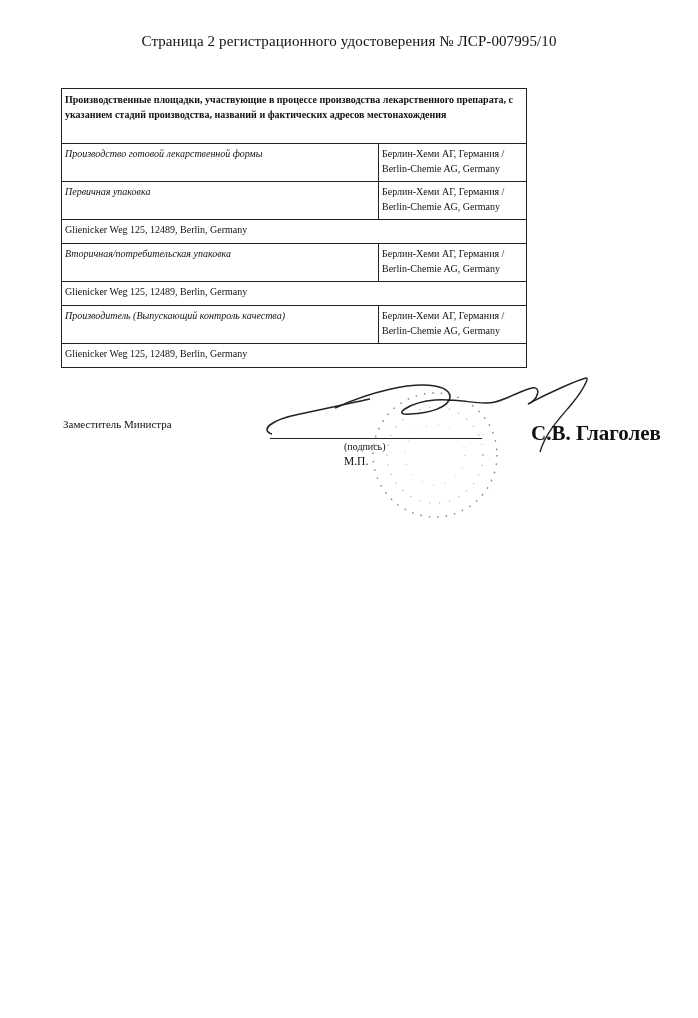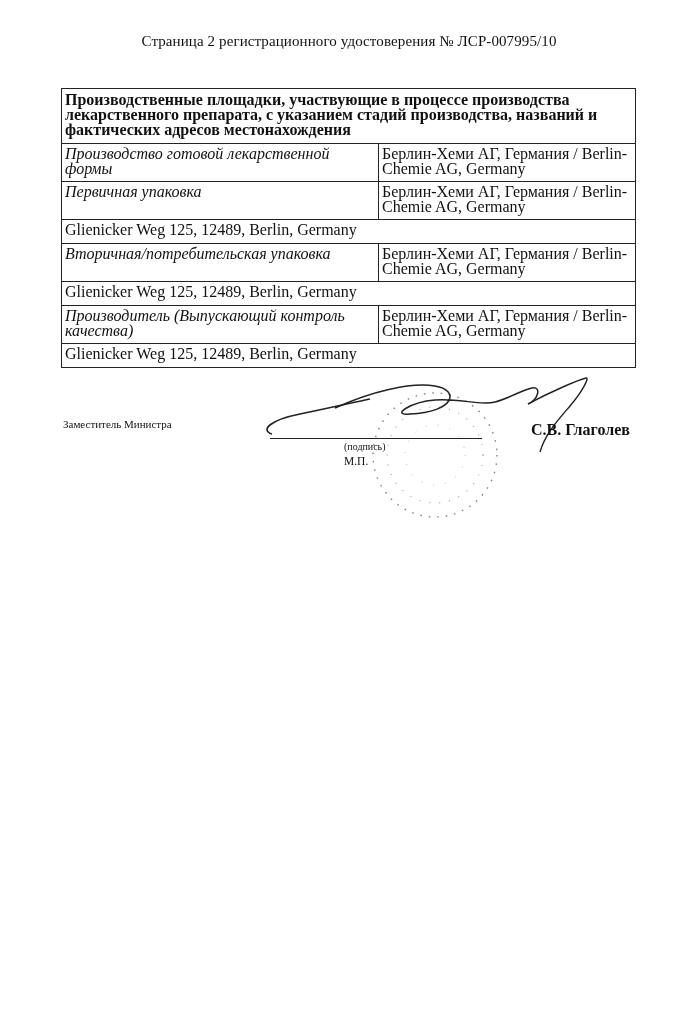--- a/index.html
+++ b/index.html
@@ -1,26 +1,26 @@
 <!DOCTYPE html>
 <html><head>
 <meta charset="utf-8">
 <style>
   html, body { margin: 0; padding: 0; background: #ffffff; }
   body { width: 698px; height: 1018px; position: relative; overflow: hidden; font-family: "Liberation Serif", serif; color: #111; }
   .page-header { position: absolute; top: 33px; left: 0; width: 698px; text-align: center; font-size: 15px; letter-spacing: 0.1px; }
-  .doc-table { position: absolute; left: 61px; top: 88px; width: 575px; border-collapse: collapse; font-size: 16px; }
+  .doc-table { position: absolute; left: 61px; top: 88px; width: 466px; border-collapse: collapse; font-size: 10px; }
   .doc-table td { border: 1.5px solid #222; padding: 2px 3px; vertical-align: top; line-height: 15px; }
   .doc-table td.head { font-weight: bold; height: 49px; padding-top: 3px; line-height: 15px; }
   .doc-table td.stage { font-style: italic; width: 310px; height: 33px; margin-left: 20px; }
   .doc-table td.org { height: 33px; margin-top: 30px; }
   .doc-table td.addr { height: 19px; }
   .sign-block { position: absolute; top: 418px; left: 0; width: 698px; height: 140px; }
   .sign-title { position: absolute; left: 63px; top: 0; font-size: 11px; font-weight: normal; }
-  .sign-name { position: absolute; left: 531px; top: 3px; font-size: 16px; font-weight: bold; }
+  .sign-name { position: absolute; left: 531px; top: 3px; font-size: 21px; font-weight: bold; }
   .sign-line { position: absolute; left: 270px; top: 20px; width: 212px; border-top: 1.2px solid #222; }
   .sign-caption { position: absolute; left: 344px; top: 23px; font-size: 10px; }
   .stamp-mark { position: absolute; left: 344px; top: 37px; font-size: 11.5px; }
   .signature-svg { position: absolute; left: 260px; top: 372px; }
   .stamp-svg { position: absolute; left: 355px; top: 385px; }
 </style>
 </head>
 <body>
 
 <div class="page-header">Страница 2 регистрационного удостоверения № ЛСР-007995/10</div>

